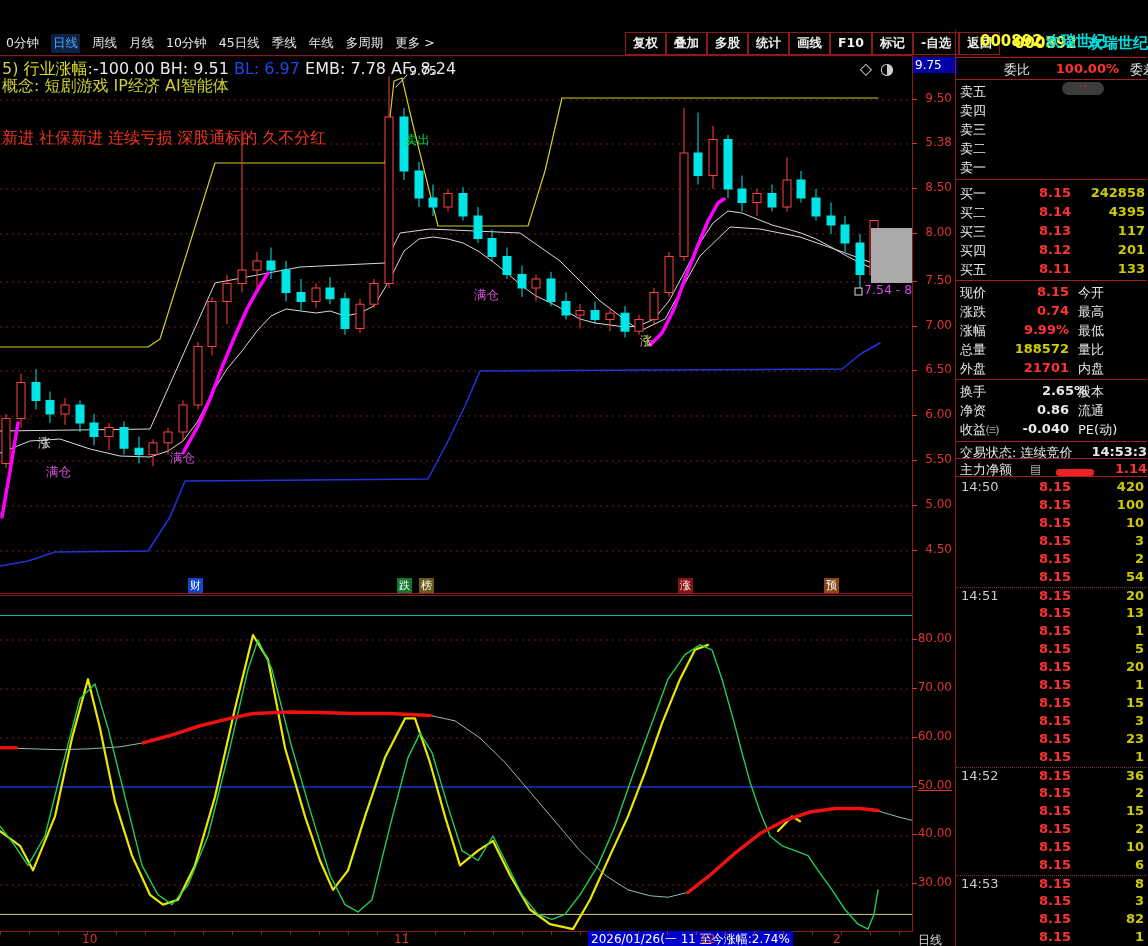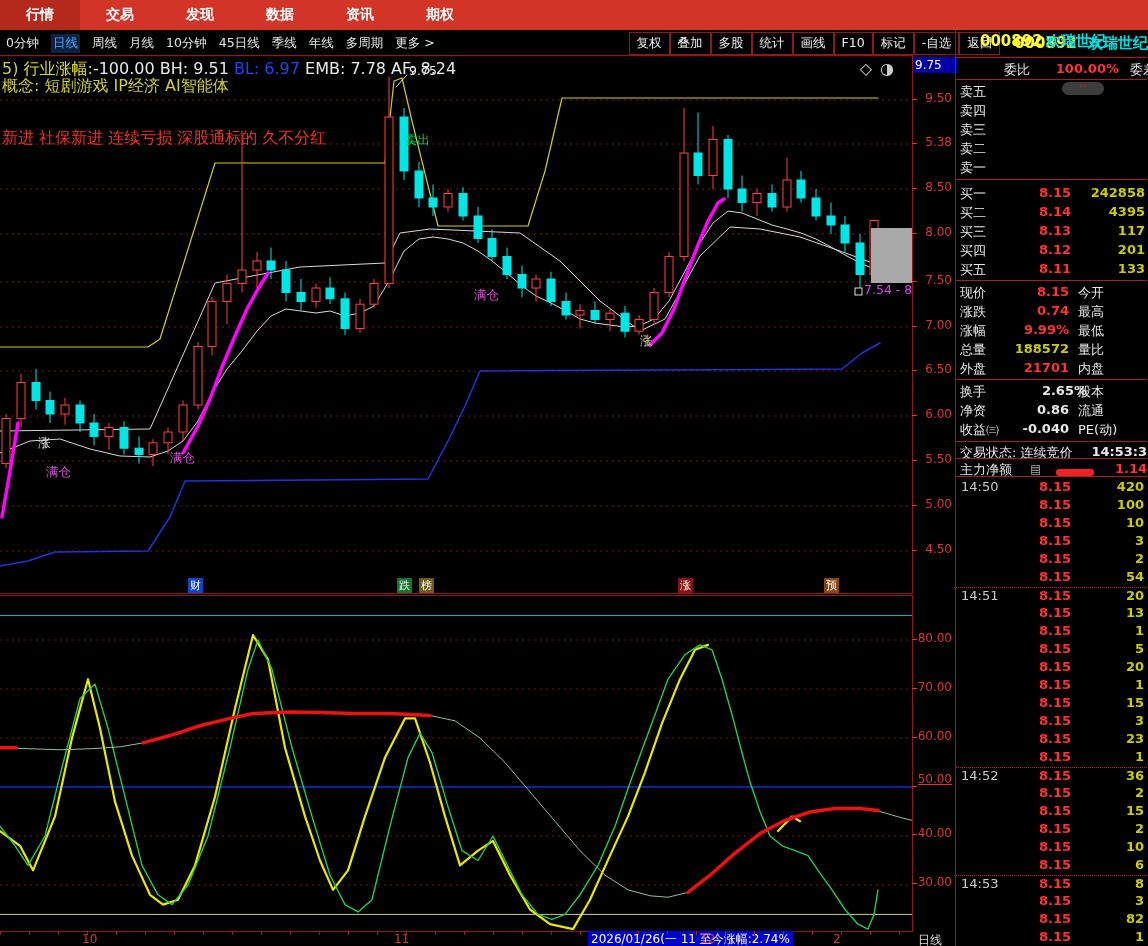--- a/index.html
+++ b/index.html
@@ -9,21 +9,21 @@
   
   #menubar{left:0;top:0;width:1148px;height:30px;background:#d23428;display:flex;align-items:stretch;}
   .menu-item{width:80px;display:flex;align-items:center;justify-content:center;color:#fff;
              font-size:14px;font-weight:bold;cursor:default;}
   .menu-item.active{background:#b5281c;}
   
   #periodbar{left:0;top:30px;width:1148px;height:26px;background:#000;display:flex;align-items:center;
              border-bottom:1px solid #200;}
   .period-item{margin:12px 6px;color:#e6e6e6;font-size:12.5px;white-space:nowrap;}
   .period-item.active{color:#4da6ff;background:#0d2240;padding:1px 2px;}
-  #right-tools{display:flex;margin-left:0;}
+  #right-tools{display:flex;margin-left:0;font-weight:bold;}
   .tool-btn{border:1px solid #8b1a1a;color:#eee;font-size:12.5px;padding:2px 7px;margin:0;white-space:nowrap;}
   #stock-title{margin-left:14px;white-space:nowrap;font-size:15px;font-weight:bold;}
   #stock-code{color:#ffff33;}
   #stock-name{color:#00e0e0;margin-left:6px;}
   
   #main-chart{left:0;top:55px;width:912px;height:537px;border-top:1px solid #8b1a1a;border-right:1px solid #8b1a1a;border-bottom:1px solid #8b1a1a;}
   #main-svg,#ind-svg{position:absolute;left:0;top:0;}
   .hdrline{position:absolute;white-space:nowrap;font-size:16px;}
   .badge{position:absolute;width:15px;height:15px;display:flex;align-items:center;justify-content:center;
          color:#fff;font-size:11px;}
@@ -58,28 +58,20 @@
   .tick-sep{border-top:1px dotted #883333;}
   #chevron-btn{position:absolute;left:106px;width:42px;height:13px;background:#3d3d3d;border-radius:7px;
                color:#dd2222;font-size:9px;display:flex;align-items:center;justify-content:center;line-height:8px;}
   #flow-bar{position:absolute;left:100px;top:8px;width:38px;height:7px;background:#ee2222;border-radius:3px;}
   #flow-icon{position:absolute;left:74px;top:1px;color:#aaa;font-size:12px;}
 </style>
 </head>
 <body>
 
 <div id="app">
-  <div id="menubar" class="abs">
-      <div class="menu-item active">行情</div>
-      <div class="menu-item">交易</div>
-      <div class="menu-item">发现</div>
-      <div class="menu-item">数据</div>
-      <div class="menu-item">资讯</div>
-      <div class="menu-item">期权</div>
-    </div>
 
   <div id="periodbar" class="abs">
     <div id="period-items" style="display:flex;align-items:center;">
         <div class="period-item">0分钟</div>
         <div class="period-item active">日线</div>
         <div class="period-item">周线</div>
         <div class="period-item">月线</div>
         <div class="period-item">10分钟</div>
         <div class="period-item">45日线</div>
         <div class="period-item">季线</div>
@@ -539,21 +531,21 @@
       </svg>
   </div>
 
   <div id="ind-axis" class="abs">
       <div class="axis-label" style="top: 36px;">80.00</div>
       <div style="position: absolute; left: 0px; width: 5px; height: 1px; background: rgb(224, 51, 51); top: 44px;"></div>
       <div class="axis-label" style="top: 85px;">70.00</div>
       <div style="position: absolute; left: 0px; width: 5px; height: 1px; background: rgb(224, 51, 51); top: 93px;"></div>
       <div class="axis-label" style="top: 134px;">60.00</div>
       <div style="position: absolute; left: 0px; width: 5px; height: 1px; background: rgb(224, 51, 51); top: 142px;"></div>
-      <div class="axis-label" style="top: 177px; text-decoration: underline;">50.00</div>
+      <div class="axis-label" style="top: 183px; text-decoration: underline;">50.00</div>
       <div style="position: absolute; left: 0px; width: 5px; height: 1px; background: rgb(224, 51, 51); top: 191px;"></div>
       <div class="axis-label" style="top: 231px;">40.00</div>
       <div style="position: absolute; left: 0px; width: 5px; height: 1px; background: rgb(224, 51, 51); top: 239px;"></div>
       <div class="axis-label" style="top: 280px;">30.00</div>
       <div style="position: absolute; left: 0px; width: 5px; height: 1px; background: rgb(224, 51, 51); top: 288px;"></div>
     </div>
 
   <div id="bottom-axis" class="abs">
     <div id="date-box" style="left: 588px;">2026/01/26(一  11 至今涨幅:2.74%</div>
     <div id="period-corner" style="left: 918px;">日线</div>

